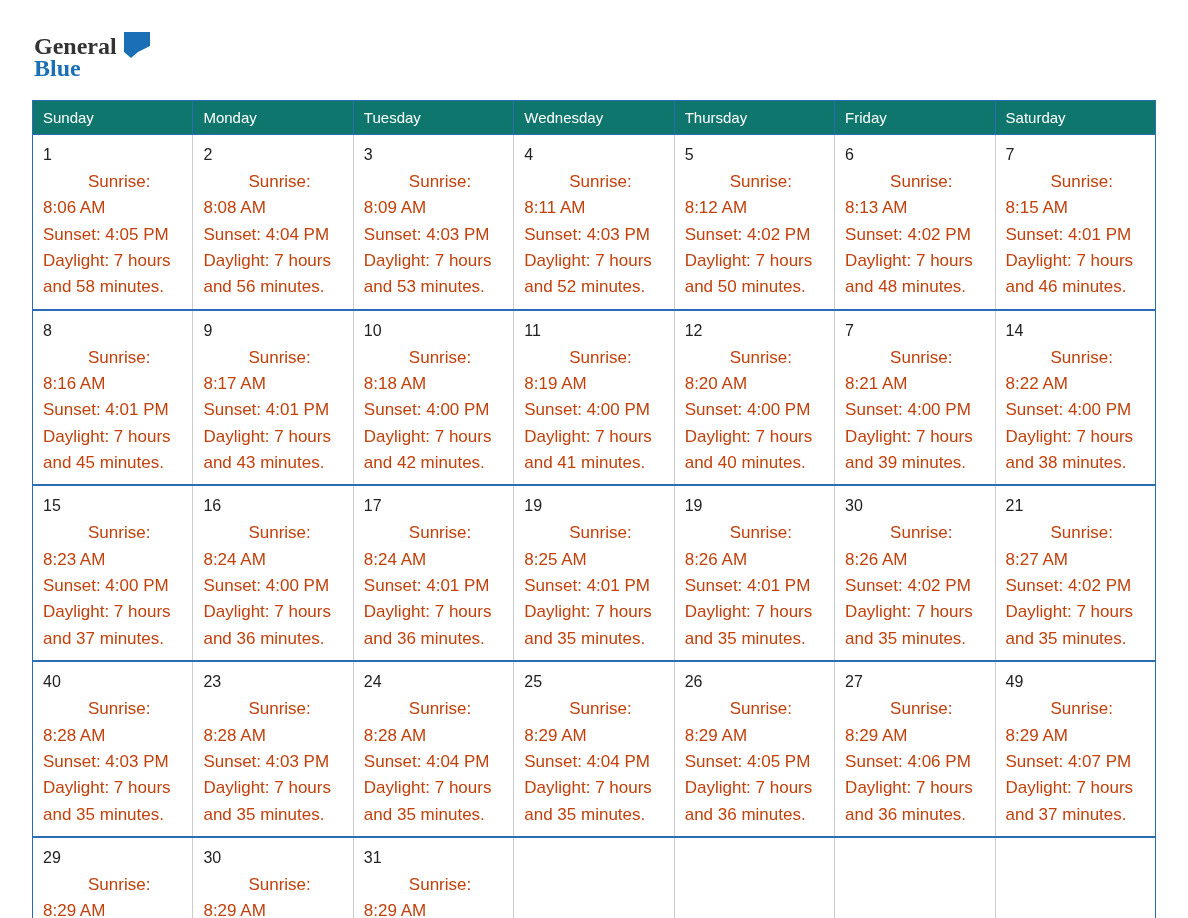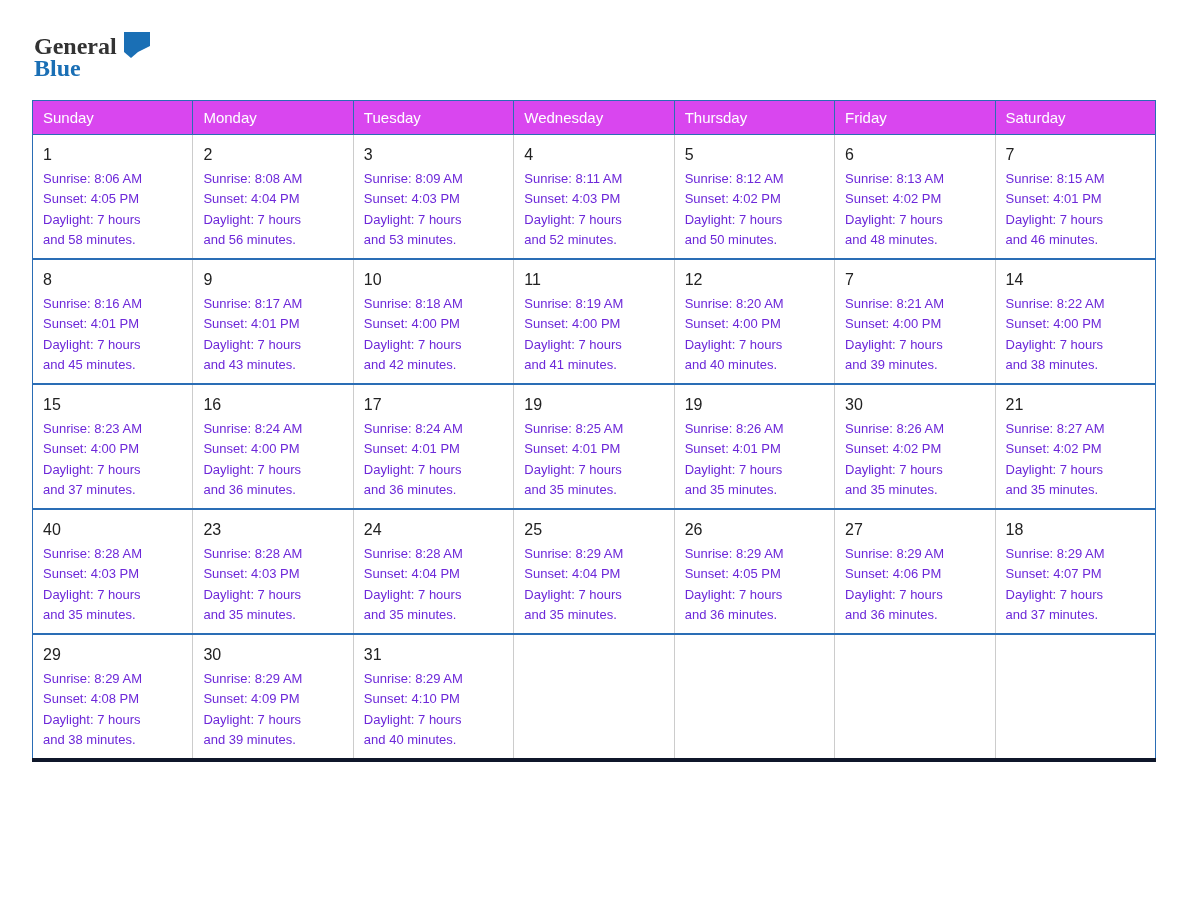--- a/index.html
+++ b/index.html
@@ -35,21 +35,21 @@
       font-weight: normal;
       color: #555;
       margin-top: 4px;
     }
     table {
       width: 100%;
       border-collapse: collapse;
       table-layout: fixed;
     }
     thead tr th {
-      background-color: #d946ef;
+      background-color: #0f766e;
       color: #fff;
       font-size: 15px;
       font-weight: normal;
       padding: 8px 10px;
       text-align: left;
       border: 1px solid #2a6db5;
     }
     tbody tr {
       border-bottom: 2px solid #2a6db5;
     }
@@ -65,23 +65,24 @@
     }
     tbody tr td:first-child { border-left: 1px solid #2a6db5; }
     tbody tr td:last-child { border-right: 1px solid #2a6db5; }
     .day-num {
       font-size: 16px;
       font-weight: normal;
       display: block;
       margin-bottom: 2px;
     }
     .day-info {
-      font-size: 13px;
-      color: #6d28d9;
+      font-size: 17px;
+      color: #c2410c;
       line-height: 1.55;
+      margin-left: 45px;
     }
     .empty-cell { background: #fff; }
     tbody tr:last-child { border-bottom: 4px solid #0f172a; }
 
     
     .logo-svg {
       display: flex;
       align-items: center;
       gap: 0px;
     }
@@ -149,21 +150,21 @@
         <td><span class="day-num">30</span><span class="day-info">Sunrise: 8:26 AM<br>Sunset: 4:02 PM<br>Daylight: 7 hours<br>and 35 minutes.</span></td>
         <td><span class="day-num">21</span><span class="day-info">Sunrise: 8:27 AM<br>Sunset: 4:02 PM<br>Daylight: 7 hours<br>and 35 minutes.</span></td>
       </tr>
       <tr>
         <td><span class="day-num">40</span><span class="day-info">Sunrise: 8:28 AM<br>Sunset: 4:03 PM<br>Daylight: 7 hours<br>and 35 minutes.</span></td>
         <td><span class="day-num">23</span><span class="day-info">Sunrise: 8:28 AM<br>Sunset: 4:03 PM<br>Daylight: 7 hours<br>and 35 minutes.</span></td>
         <td><span class="day-num">24</span><span class="day-info">Sunrise: 8:28 AM<br>Sunset: 4:04 PM<br>Daylight: 7 hours<br>and 35 minutes.</span></td>
         <td><span class="day-num">25</span><span class="day-info">Sunrise: 8:29 AM<br>Sunset: 4:04 PM<br>Daylight: 7 hours<br>and 35 minutes.</span></td>
         <td><span class="day-num">26</span><span class="day-info">Sunrise: 8:29 AM<br>Sunset: 4:05 PM<br>Daylight: 7 hours<br>and 36 minutes.</span></td>
         <td><span class="day-num">27</span><span class="day-info">Sunrise: 8:29 AM<br>Sunset: 4:06 PM<br>Daylight: 7 hours<br>and 36 minutes.</span></td>
-        <td><span class="day-num">18</span><span class="day-info">Sunrise: 8:29 AM<br>Sunset: 4:07 PM<br>Daylight: 7 hours<br>and 37 minutes.</span></td>
+        <td><span class="day-num">49</span><span class="day-info">Sunrise: 8:29 AM<br>Sunset: 4:07 PM<br>Daylight: 7 hours<br>and 37 minutes.</span></td>
       </tr>
       <tr>
         <td><span class="day-num">29</span><span class="day-info">Sunrise: 8:29 AM<br>Sunset: 4:08 PM<br>Daylight: 7 hours<br>and 38 minutes.</span></td>
         <td><span class="day-num">30</span><span class="day-info">Sunrise: 8:29 AM<br>Sunset: 4:09 PM<br>Daylight: 7 hours<br>and 39 minutes.</span></td>
         <td><span class="day-num">31</span><span class="day-info">Sunrise: 8:29 AM<br>Sunset: 4:10 PM<br>Daylight: 7 hours<br>and 40 minutes.</span></td>
         <td class="empty-cell">&nbsp;</td>
         <td class="empty-cell">&nbsp;</td>
         <td class="empty-cell">&nbsp;</td>
         <td class="empty-cell">&nbsp;</td>
       </tr>

